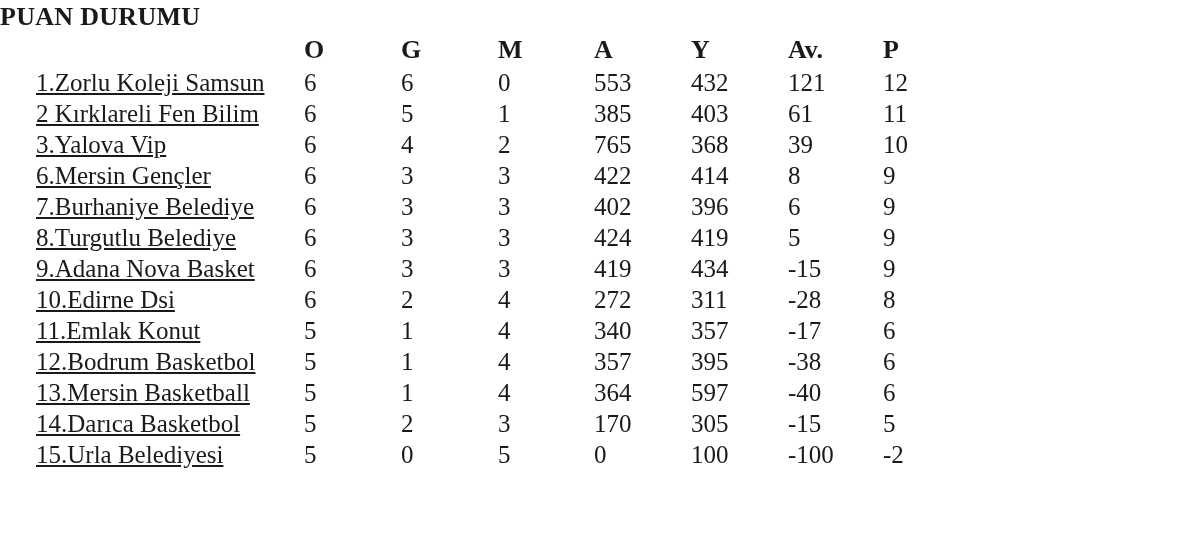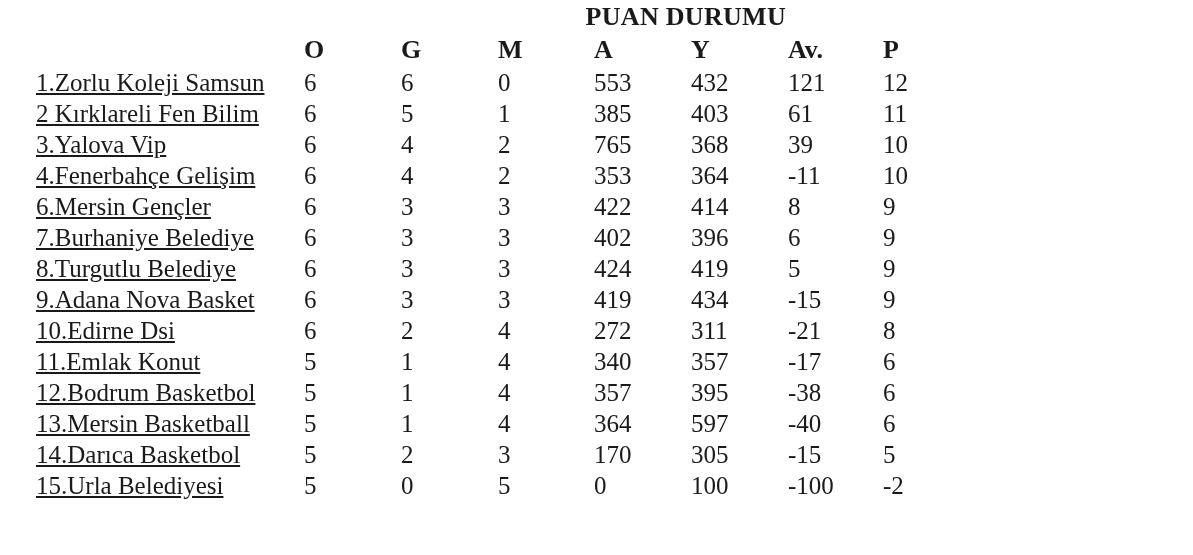--- a/index.html
+++ b/index.html
@@ -16,23 +16,23 @@
   }
   .sheet {
     position: relative;
     width: 1193px;
     height: 555px;
     box-sizing: border-box;
   }
   .title {
     position: absolute;
     top: 2px;
-    left: 16px;
+    left: 0;
     width: 770px;
-    text-align: right;
+    text-align: left;
     font-size: 26px;
     font-weight: bold;
     letter-spacing: 0.3px;
   }
   table.standings {
     position: absolute;
     top: 34px;
     left: 0;
     border-collapse: collapse;
     font-size: 25px;
@@ -115,30 +115,20 @@
         <td class="col-team">3.Yalova Vip</td>
         <td class="col-o">6</td>
         <td class="col-g">4</td>
         <td class="col-m">2</td>
         <td class="col-a">765</td>
         <td class="col-y">368</td>
         <td class="col-av">39</td>
         <td class="col-p">10</td>
       </tr>
       <tr>
-        <td class="col-team">4.Fenerbahçe Gelişim</td>
-        <td class="col-o">6</td>
-        <td class="col-g">4</td>
-        <td class="col-m">2</td>
-        <td class="col-a">353</td>
-        <td class="col-y">364</td>
-        <td class="col-av">-11</td>
-        <td class="col-p">10</td>
-      </tr>
-      <tr>
         <td class="col-team">6.Mersin Gençler</td>
         <td class="col-o">6</td>
         <td class="col-g">3</td>
         <td class="col-m">3</td>
         <td class="col-a">422</td>
         <td class="col-y">414</td>
         <td class="col-av">8</td>
         <td class="col-p">9</td>
       </tr>
       <tr>
@@ -171,21 +161,21 @@
         <td class="col-av">-15</td>
         <td class="col-p">9</td>
       </tr>
       <tr>
         <td class="col-team">10.Edirne Dsi</td>
         <td class="col-o">6</td>
         <td class="col-g">2</td>
         <td class="col-m">4</td>
         <td class="col-a">272</td>
         <td class="col-y">311</td>
-        <td class="col-av">-21</td>
+        <td class="col-av">-28</td>
         <td class="col-p">8</td>
       </tr>
       <tr>
         <td class="col-team">11.Emlak Konut</td>
         <td class="col-o">5</td>
         <td class="col-g">1</td>
         <td class="col-m">4</td>
         <td class="col-a">340</td>
         <td class="col-y">357</td>
         <td class="col-av">-17</td>

